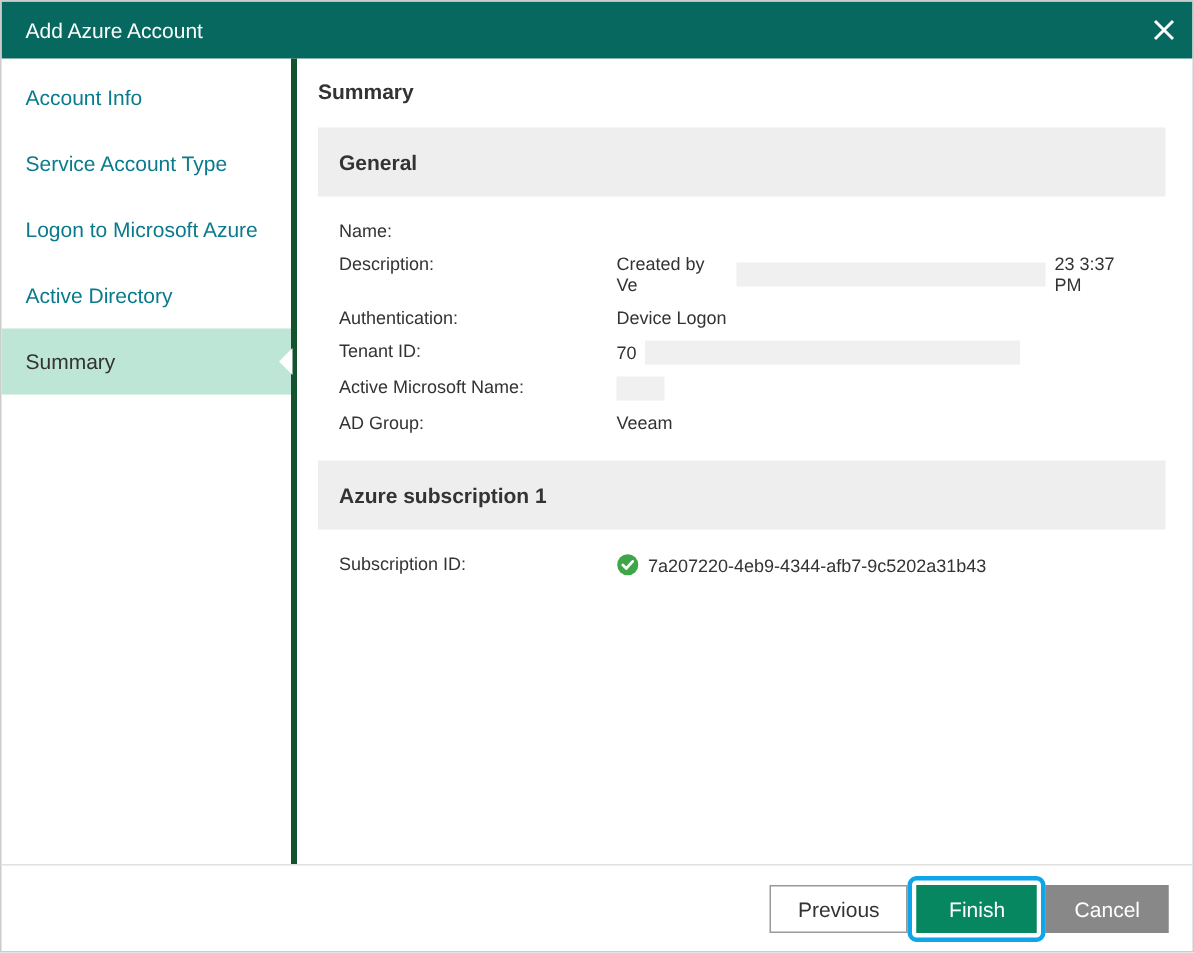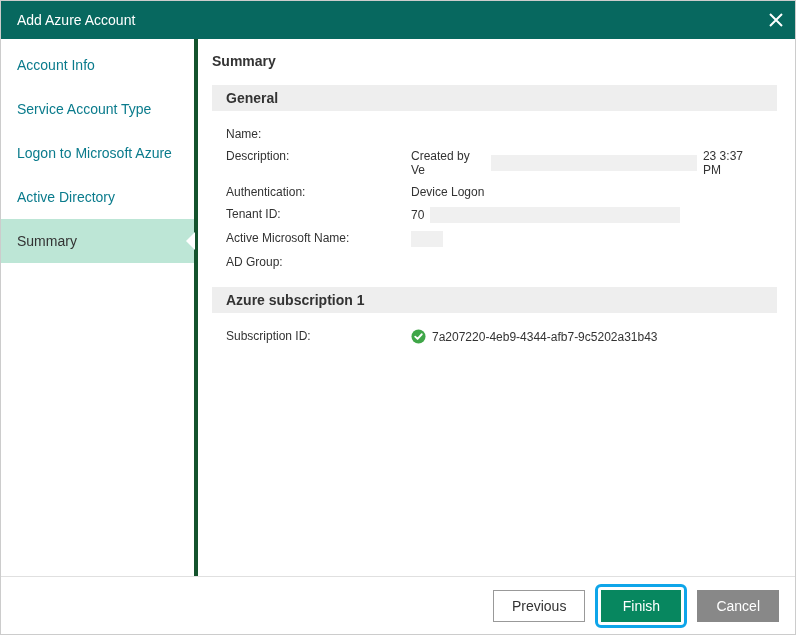--- a/index.html
+++ b/index.html
@@ -68,21 +68,21 @@
       overflow: auto;
     }
     .page-title {
       font-weight: 700;
       font-size: 14px;
       margin-bottom: 16px;
       color: #333;
     }
     .section-header {
       background: #eeeeee;
-      padding: 5px 14px;
+      padding: 15px 14px;
       font-weight: 700;
       font-size: 14px;
       color: #333;
       margin-bottom: 8px;
     }
     .kv-block {
       padding: 4px 14px 14px 14px;
     }
     .kv-row {
       display: flex;
@@ -105,21 +105,21 @@
       justify-content: center;
       flex-shrink: 0;
     }
     .footer {
       height: 58px;
       border-top: 1px solid #e0e0e0;
       display: flex;
       align-items: center;
       justify-content: flex-end;
       padding: 0 16px;
-      gap: 10px;
+      gap: 0;
     }
     .btn {
       height: 32px;
       min-width: 80px;
       padding: 0 18px;
       font-size: 14px;
       cursor: pointer;
       border: 1px solid #999;
       background: #fff;
       color: #333;
@@ -203,20 +203,21 @@
         </div>
       </div>
       <div class="kv-row">
         <div class="kv-label">Active Microsoft Name:</div>
         <div class="kv-value">
           <span class="redact" style="width:32px"></span>
         </div>
       </div>
       <div class="kv-row">
         <div class="kv-label">AD Group:</div>
+        <div class="kv-value">Veeam</div>
       </div>
     </div>
 
     <div class="section-header">Azure subscription 1</div>
     <div class="kv-block">
       <div class="kv-row">
         <div class="kv-label">Subscription ID:</div>
         <div class="kv-value">
           <span class="check-icon">
             <svg width="15" height="15" viewBox="0 0 16 16">

